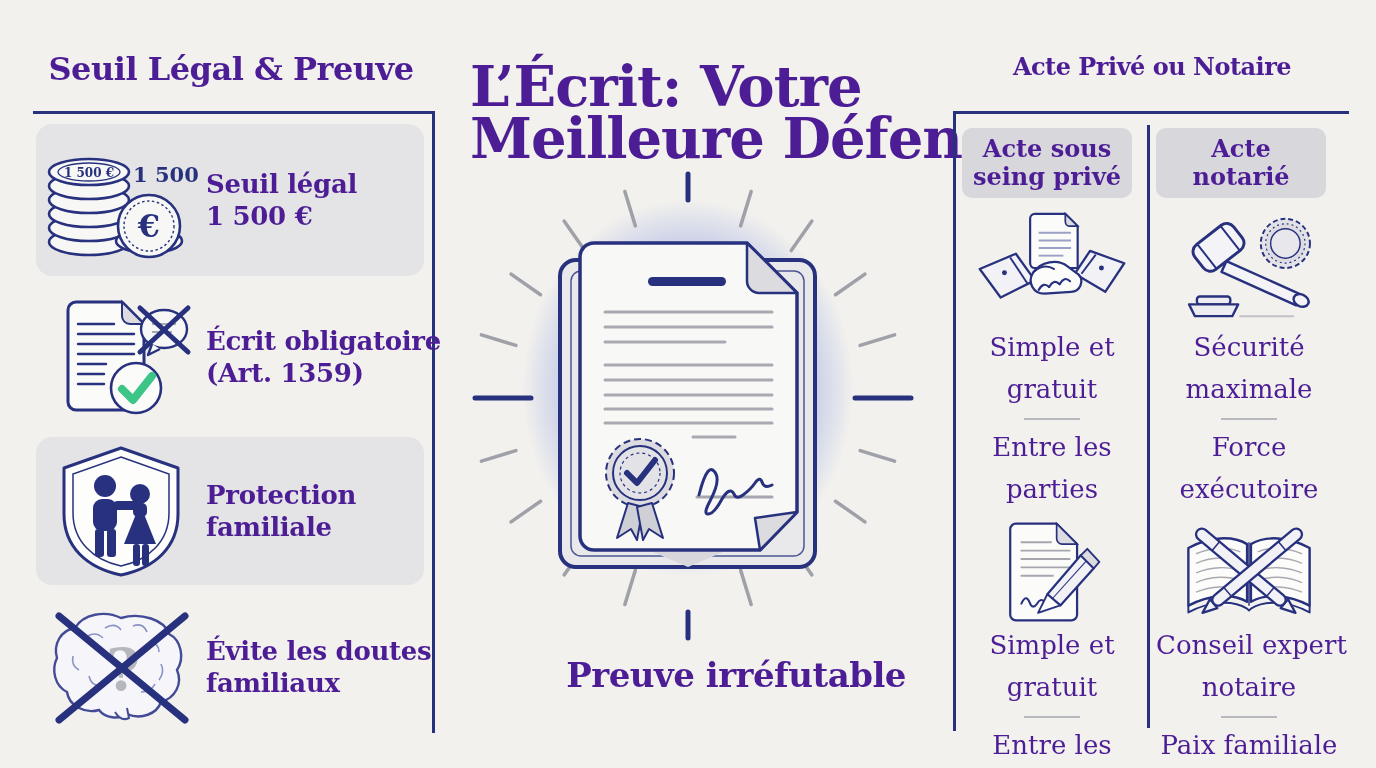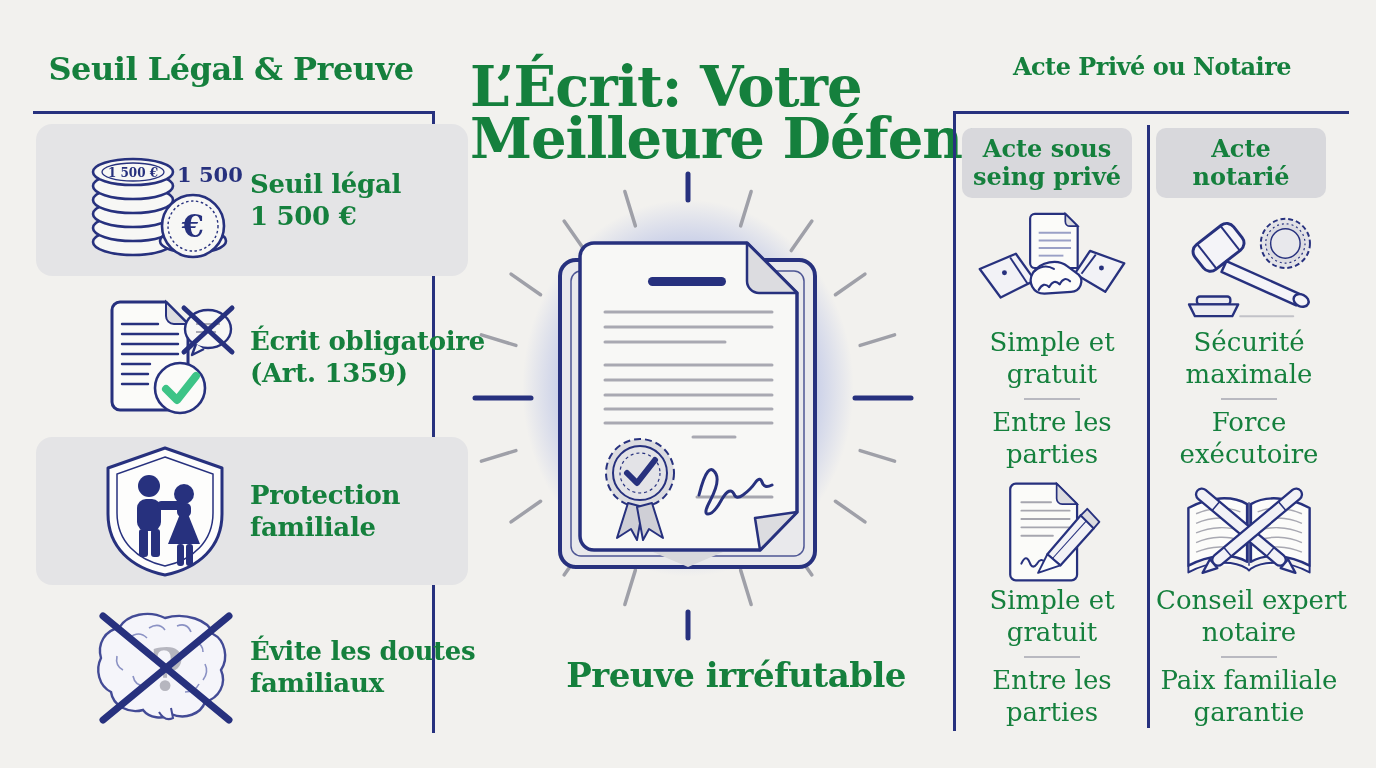--- a/index.html
+++ b/index.html
@@ -1,28 +1,28 @@
 <!DOCTYPE html>
 <html><head>
 <meta charset="utf-8">
 <style>
   html,body{margin:0;padding:0;}
   .stage{
     position:relative;width:1376px;height:768px;overflow:hidden;
     background:#f2f1ee;
     font-family:"DejaVu Serif","Liberation Serif",serif;
-    color:#15803d;
+    color:#4c1d95;
   }
   .ml{white-space:pre;}
   
   .lp-title{position:absolute;left:30px;top:50px;width:402px;text-align:center;
     font-size:32px;font-weight:bold;letter-spacing:-0.5px;}
   .lp-frame{position:absolute;left:33px;top:111px;width:399px;height:619px;
     border-top:3px solid #27317e;border-right:3px solid #27317e;}
-  .lp-item{position:absolute;left:36px;width:388px;display:flex;align-items:center;padding-left:44px;}
+  .lp-item{position:absolute;left:36px;width:388px;display:flex;align-items:center;}
   .lp-card{background:#e4e4e6;border-radius:16px;}
   .lp-i1{top:124px;height:152px;}
   .lp-i2{top:288px;height:138px;}
   .lp-i3{top:437px;height:148px;}
   .lp-i4{top:598px;height:138px;}
   .icon-box{width:170px;flex:0 0 170px;display:flex;align-items:center;justify-content:center;}
   .lp-label{font-size:26px;line-height:32px;font-weight:bold;letter-spacing:-0.3px;}
   
   .c-title{position:absolute;left:470px;top:44px;width:436px;
     font-size:56px;line-height:52px;font-weight:bold;letter-spacing:-1px;margin-top:16px;}
@@ -36,21 +36,21 @@
     border-top:3px solid #27317e;border-left:3px solid #27317e;}
   .rp-divider{position:absolute;left:1147px;top:125px;width:3px;height:603px;background:#27317e;}
   .rp-col{position:absolute;top:122px;display:flex;flex-direction:column;}
   .rp-col1{left:962px;width:180px;}
   .rp-col2{left:1156px;width:186px;}
   .chip{margin-top:6px;height:70px;width:170px;background:#d8d8dc;border-radius:10px;
     display:flex;align-items:center;justify-content:center;text-align:center;
     font-size:24px;line-height:28px;font-weight:bold;}
   .icon-area{margin-top:12px;height:116px;display:flex;align-items:center;justify-content:center;}
   .icon-area2{margin-top:10px;height:104px;}
-  .rp-text{font-size:26px;line-height:32px;text-align:center;}
+  .rp-text{font-size:26px;line-height:42px;text-align:center;}
   .rp-sep{width:56px;border-top:2px solid #b9b9c0;margin:8px auto 6px;}
 </style>
 </head>
 <body>
 
 <div class="stage">
 
   <div class="lp-title ml">Seuil Légal &amp; Preuve</div>
   <div class="lp-frame"></div>
 

